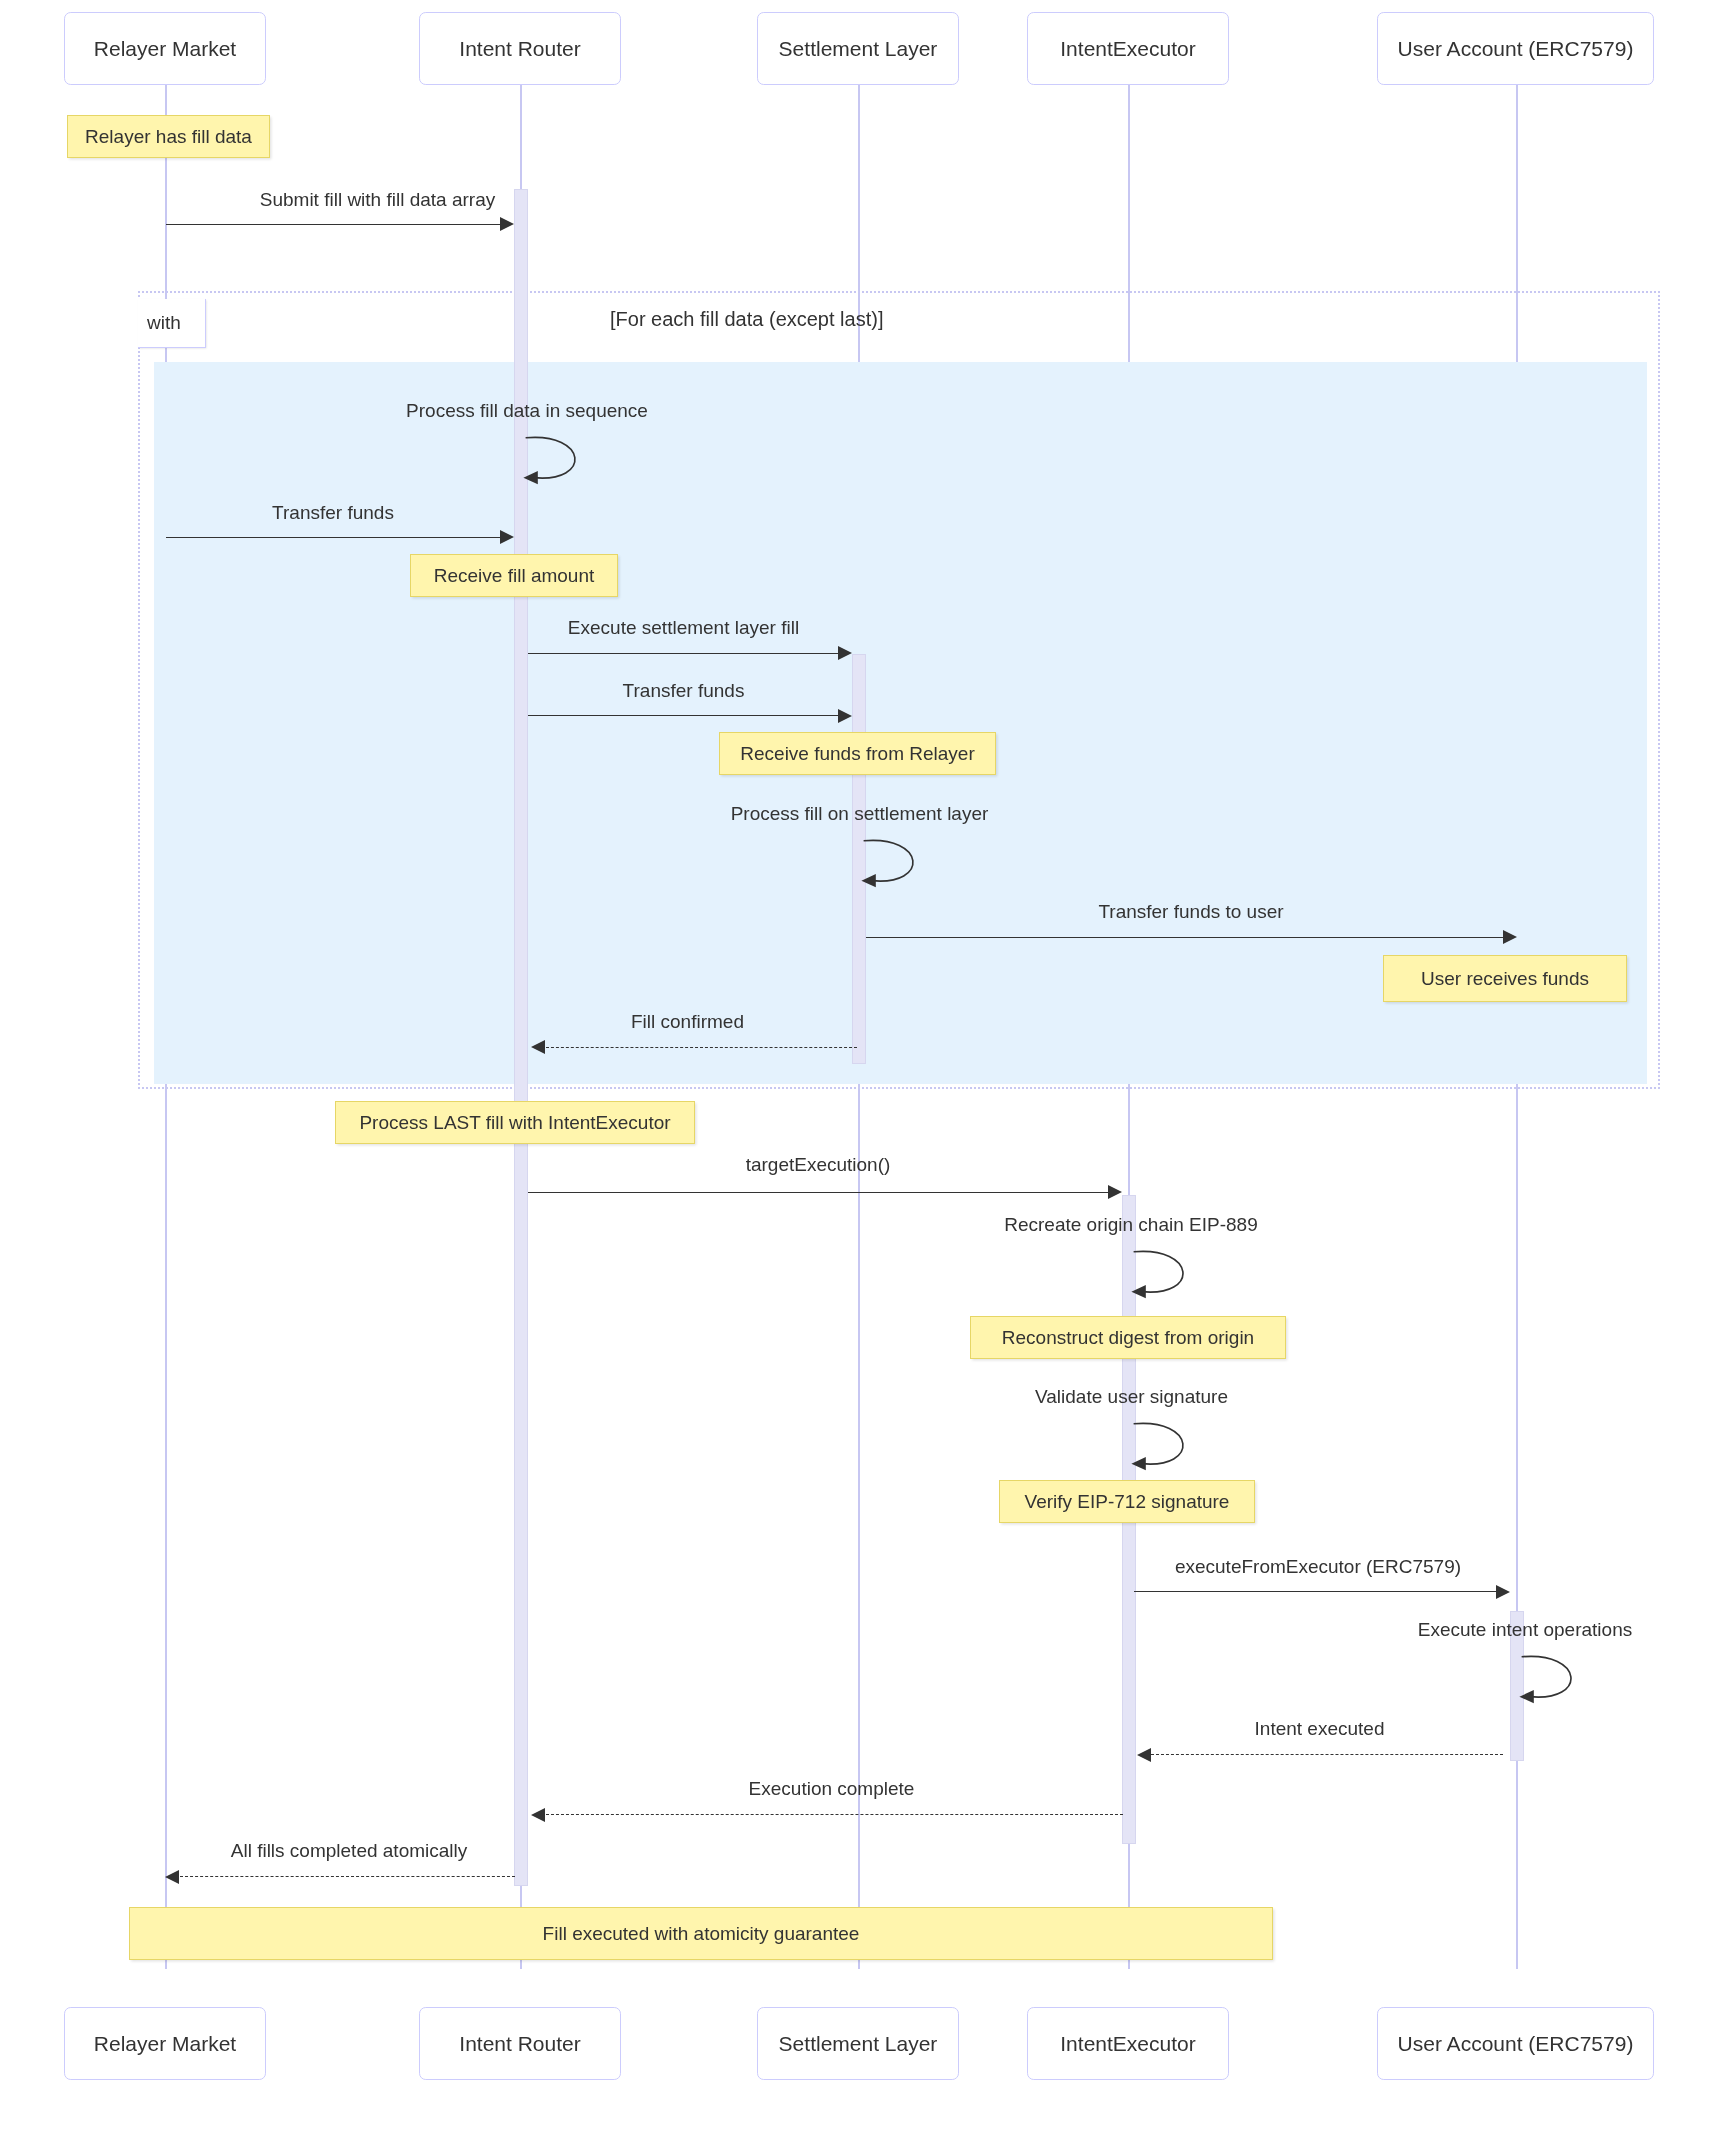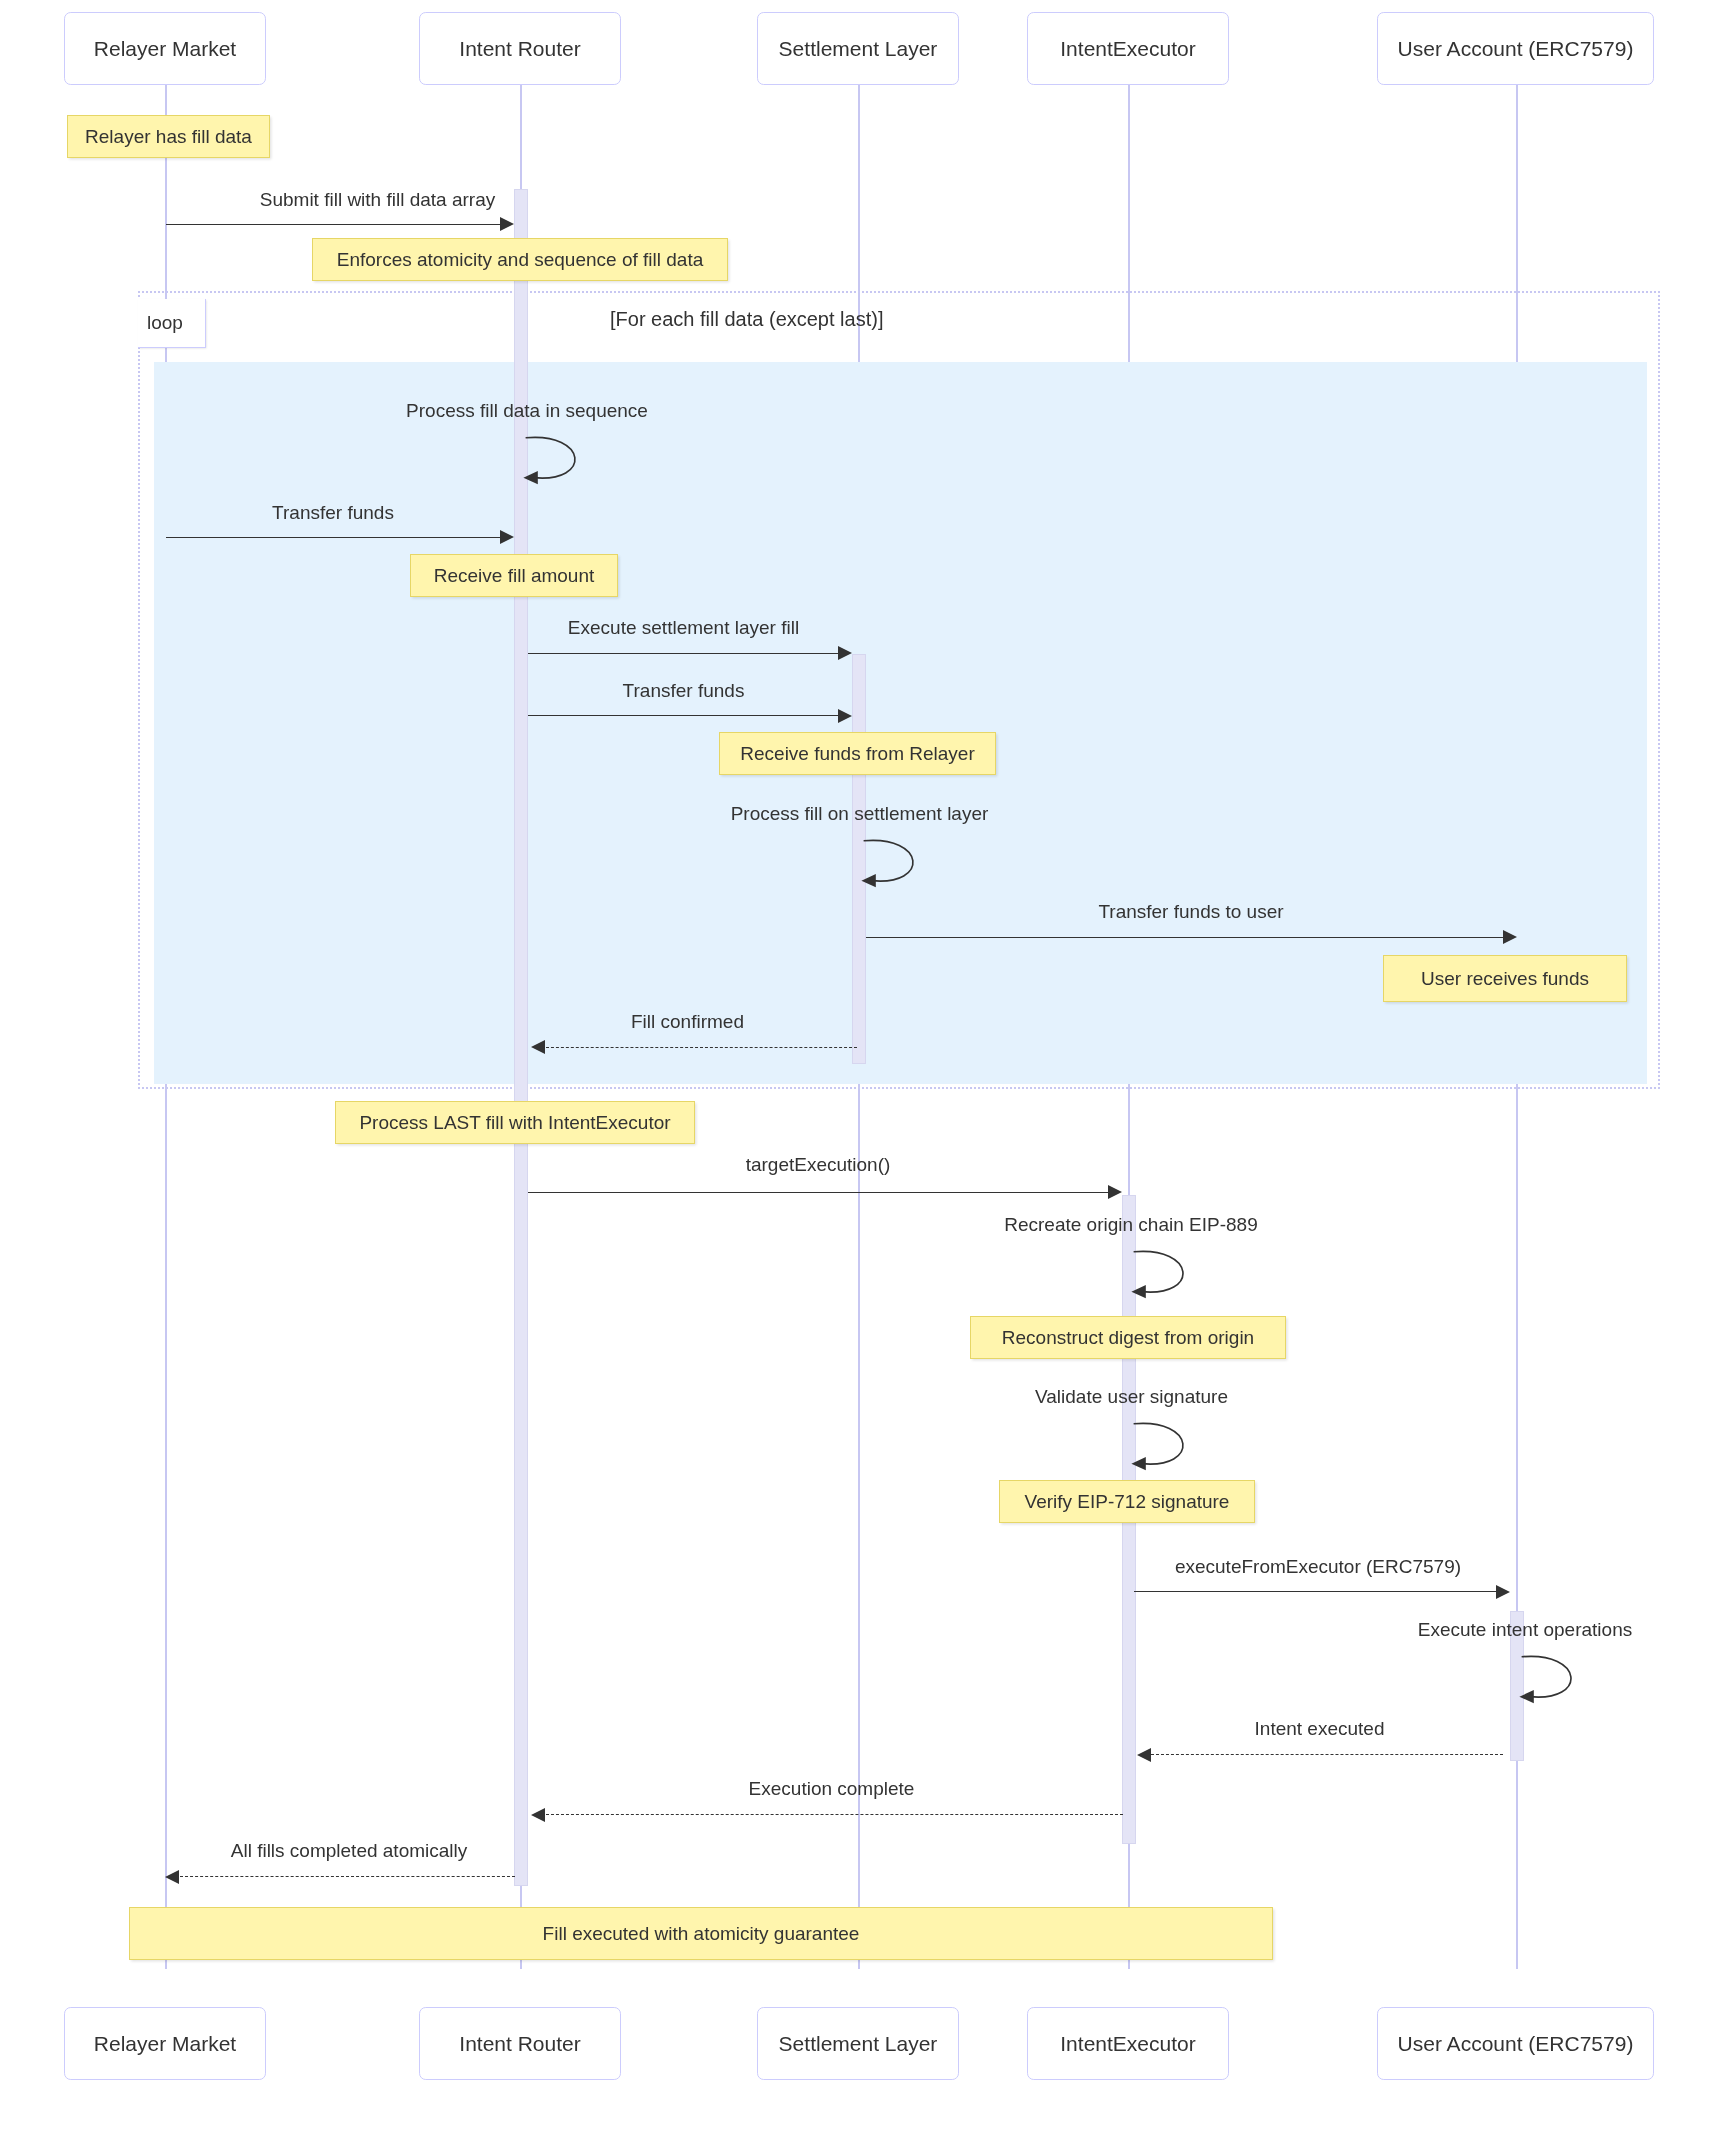--- a/index.html
+++ b/index.html
@@ -157,21 +157,21 @@
 
   <div class="lifeline" style="left:165px; top:84px; height:1885px;"></div>
   <div class="lifeline" style="left:520px; top:84px; height:1885px;"></div>
   <div class="lifeline" style="left:858px; top:84px; height:1885px;"></div>
   <div class="lifeline" style="left:1128px; top:84px; height:1885px;"></div>
   <div class="lifeline" style="left:1516px; top:84px; height:1885px;"></div>
 
   <div class="loop-fill" style="left:154px; top:362px; width:1493px; height:722px;"></div>
   <div class="loop-frame" style="left:138px; top:291px; width:1522px; height:798px;"></div>
   <div class="loop-tag" style="left:138px; top:299px; width:68px; height:49px;">
-    <span>loop</span>
+    <span>with</span>
   </div>
   <div class="loop-cond" style="left:610px; top:308px; width:776px;">
     <span>[For each fill data (except last)]</span>
   </div>
 
   <div class="activation" style="left:514px;  top:189px;  height:1697px;"></div>
   <div class="activation" style="left:852px; top:654px; height:410px;"></div>
   <div class="activation" style="left:1122px; top:1195px; height:649px;"></div>
   <div class="activation" style="left:1510px; top:1611px; height:150px;"></div>
 
@@ -210,23 +210,20 @@
   <div class="note" style="left:67px; top:115px; width:203px; height:43px;">
     <span>Relayer has fill data</span>
   </div>
 
   <div class="msg-label" style="left:160px; top:189px; width:355px;padding-left:40px;">
     <span>Submit fill with fill data array</span>
   </div>
   <div class="msg-line" style="left:166px; top:224px; width:334px;"></div>
   <div class="arrow-head right" style="left:500px; top:217px;"></div>
 
-  <div class="note" style="left:312px; top:238px; width:416px; height:43px;">
-    <span>Enforces atomicity and sequence of fill data</span>
-  </div>
 
   <div class="msg-label" style="left:355px; top:400px; width:344px;">
     <span>Process fill data in sequence</span>
   </div>
   <div class="selfloop" style="left:521px; top:430px;">
     <svg width="78" height="61" viewBox="0 0 140 110">
       <path d="M 8 14 C 120 4, 128 96, 22 86" fill="none" stroke="#333333" stroke-width="3"></path>
       <polygon points="30,74 30,98 4,86" fill="#333333"></polygon>
     </svg>
   </div>

